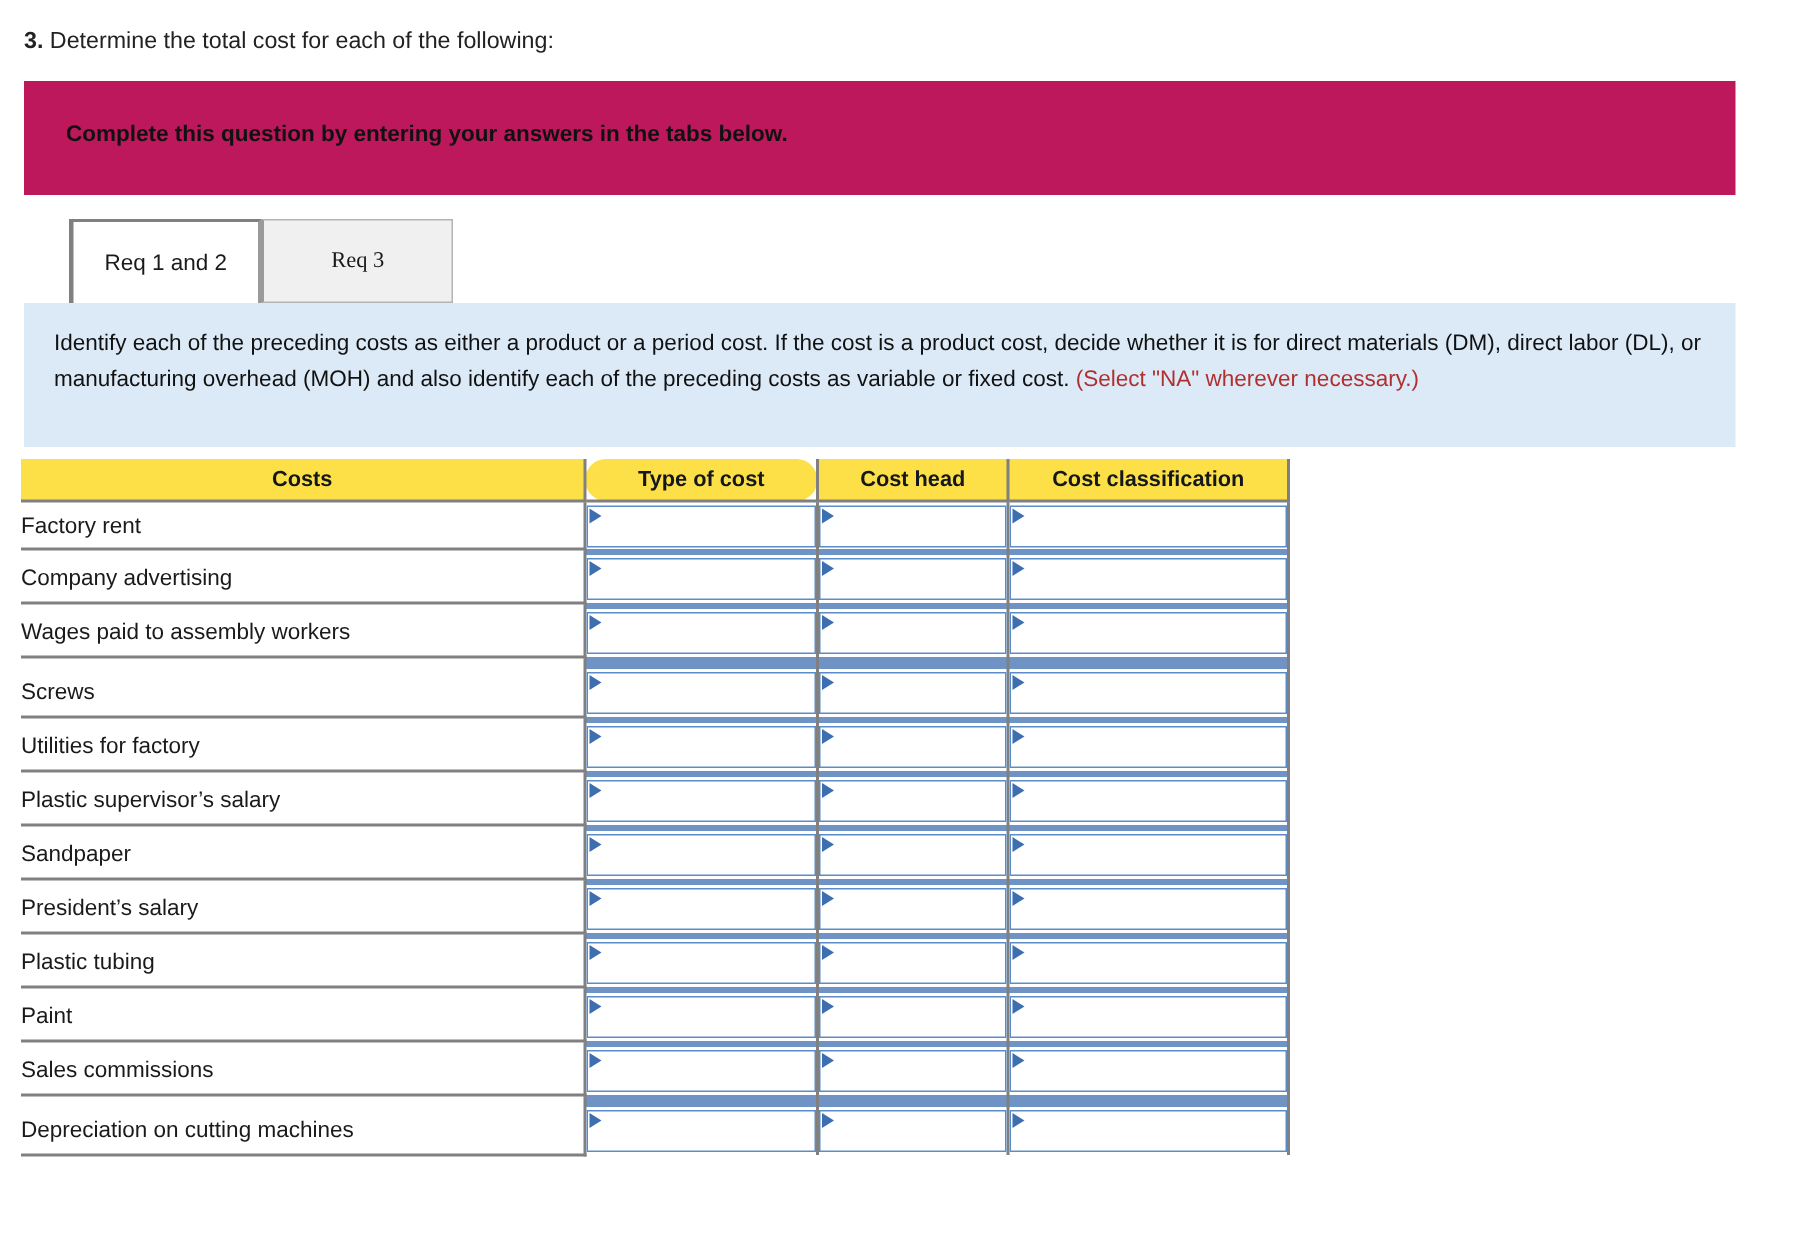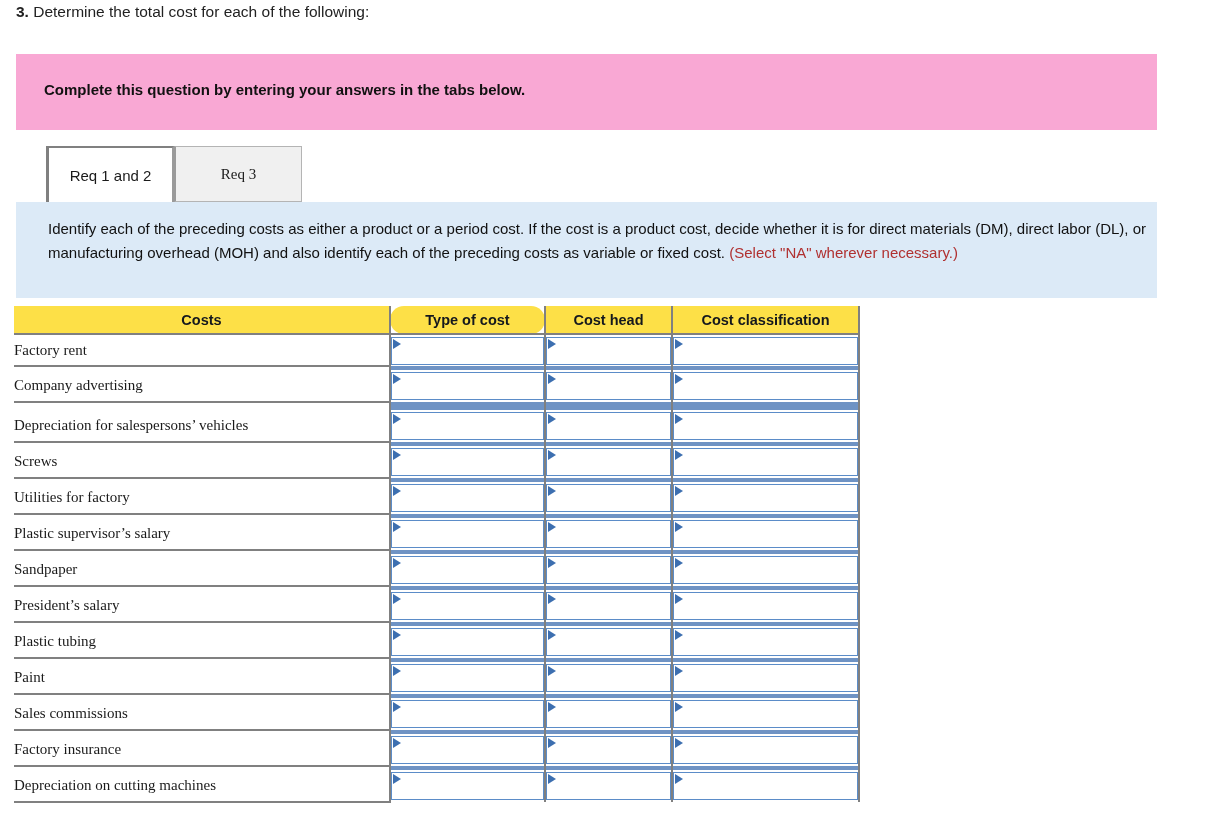--- a/index.html
+++ b/index.html
@@ -13,38 +13,38 @@
     font-family: "Liberation Sans", sans-serif;
     color: #1a1a1a;
     overflow: hidden;
     position: relative;
   }
 
   
   .question-line {
     position: absolute;
     left: 16px;
-    top: 2px;
+    top: 18px;
     font-size: 15.5px;
     line-height: 20px;
     color: #222;
     white-space: nowrap;
   }
   .question-number {
     font-weight: bold;
   }
 
   
   .gray-banner {
     position: absolute;
     left: 16px;
     top: 54px;
     width: 1141px;
     height: 76px;
-    background: #f9a8d4;
+    background: #be185d;
     box-sizing: border-box;
   }
   .gray-banner-text {
     position: absolute;
     left: 28px;
     top: 27px;
     font-size: 15px;
     font-weight: bold;
     color: #111;
     white-space: nowrap;
@@ -93,21 +93,21 @@
     position: absolute;
     left: 16px;
     top: 202px;
     width: 1141px;
     height: 96px;
     background: #dceaf7;
     box-sizing: border-box;
   }
   .blue-panel-text {
     position: absolute;
-    left: 32px;
+    left: 20px;
     top: 15px;
     width: 1110px;
     font-size: 15px;
     line-height: 24px;
     color: #111;
   }
   .red-note {
     color: #b03030;
   }
 
@@ -146,21 +146,20 @@
     vertical-align: middle;
   }
   .cost-label-cell {
     border-bottom: 2px solid #808080;
     border-right: 2px solid #808080;
     padding-left: 10px;
     font-size: 15px;
     color: #1a1a1a;
     background: #ffffff;
     white-space: nowrap;
-    font-family: Liberation Serif, serif;
   }
   .input-cell {
     border-right: 2px solid #808080;
     background: #ffffff;
     padding: 1px 0 2px 0;
   }
 
   
   .answer-box {
     position: relative;
@@ -269,43 +268,43 @@
             <span class="flag"></span>
           </div>
         </td>
       </tr>
       <tr class="sep-row">
         <td class="sep-label"></td>
         <td class="sep-input"></td>
         <td class="sep-input"></td>
         <td class="sep-input"></td>
       </tr>
-      <tr class="sep-row">
-        <td class="sep-label"></td>
-        <td class="sep-input"></td>
-        <td class="sep-input"></td>
-        <td class="sep-input"></td>
-      </tr>
-      <tr>
-        <td class="cost-label-cell">Depreciation for salespersons’ vehicles</td>
-        <td class="input-cell">
-          <div class="answer-box">
-            <span class="flag"></span>
-          </div>
-        </td>
-        <td class="input-cell">
-          <div class="answer-box">
-            <span class="flag"></span>
-          </div>
-        </td>
-        <td class="input-cell">
-          <div class="answer-box">
-            <span class="flag"></span>
-          </div>
-        </td>
+      <tr>
+        <td class="cost-label-cell">Wages paid to assembly workers</td>
+        <td class="input-cell">
+          <div class="answer-box">
+            <span class="flag"></span>
+          </div>
+        </td>
+        <td class="input-cell">
+          <div class="answer-box">
+            <span class="flag"></span>
+          </div>
+        </td>
+        <td class="input-cell">
+          <div class="answer-box">
+            <span class="flag"></span>
+          </div>
+        </td>
+      </tr>
+      <tr class="sep-row">
+        <td class="sep-label"></td>
+        <td class="sep-input"></td>
+        <td class="sep-input"></td>
+        <td class="sep-input"></td>
       </tr>
       <tr class="sep-row">
         <td class="sep-label"></td>
         <td class="sep-input"></td>
         <td class="sep-input"></td>
         <td class="sep-input"></td>
       </tr>
       <tr>
         <td class="cost-label-cell">Screws</td>
         <td class="input-cell">
@@ -490,38 +489,20 @@
           <div class="answer-box">
             <span class="flag"></span>
           </div>
         </td>
       </tr>
       <tr class="sep-row">
         <td class="sep-label"></td>
         <td class="sep-input"></td>
         <td class="sep-input"></td>
         <td class="sep-input"></td>
-      </tr>
-      <tr>
-        <td class="cost-label-cell">Factory insurance</td>
-        <td class="input-cell">
-          <div class="answer-box">
-            <span class="flag"></span>
-          </div>
-        </td>
-        <td class="input-cell">
-          <div class="answer-box">
-            <span class="flag"></span>
-          </div>
-        </td>
-        <td class="input-cell">
-          <div class="answer-box">
-            <span class="flag"></span>
-          </div>
-        </td>
       </tr>
       <tr class="sep-row">
         <td class="sep-label"></td>
         <td class="sep-input"></td>
         <td class="sep-input"></td>
         <td class="sep-input"></td>
       </tr>
       <tr>
         <td class="cost-label-cell">Depreciation on cutting machines</td>
         <td class="input-cell">

